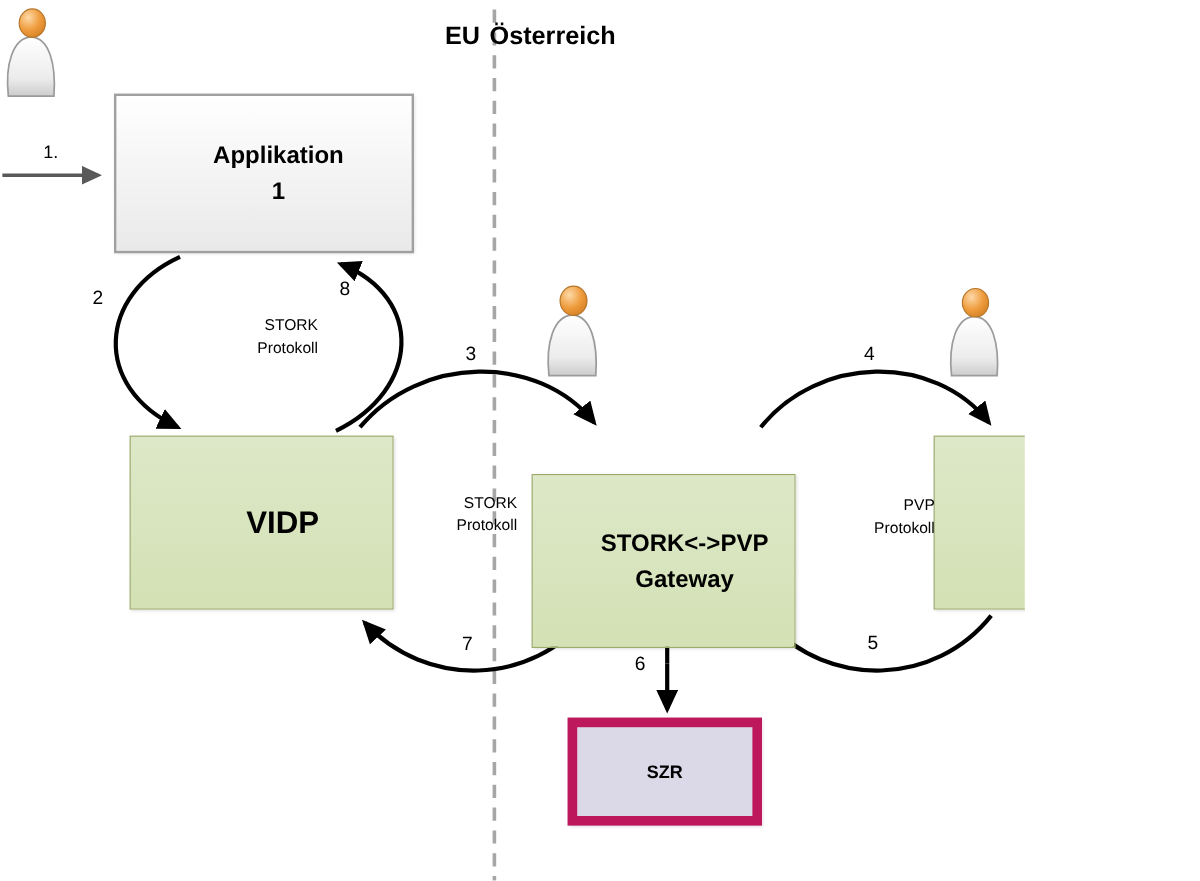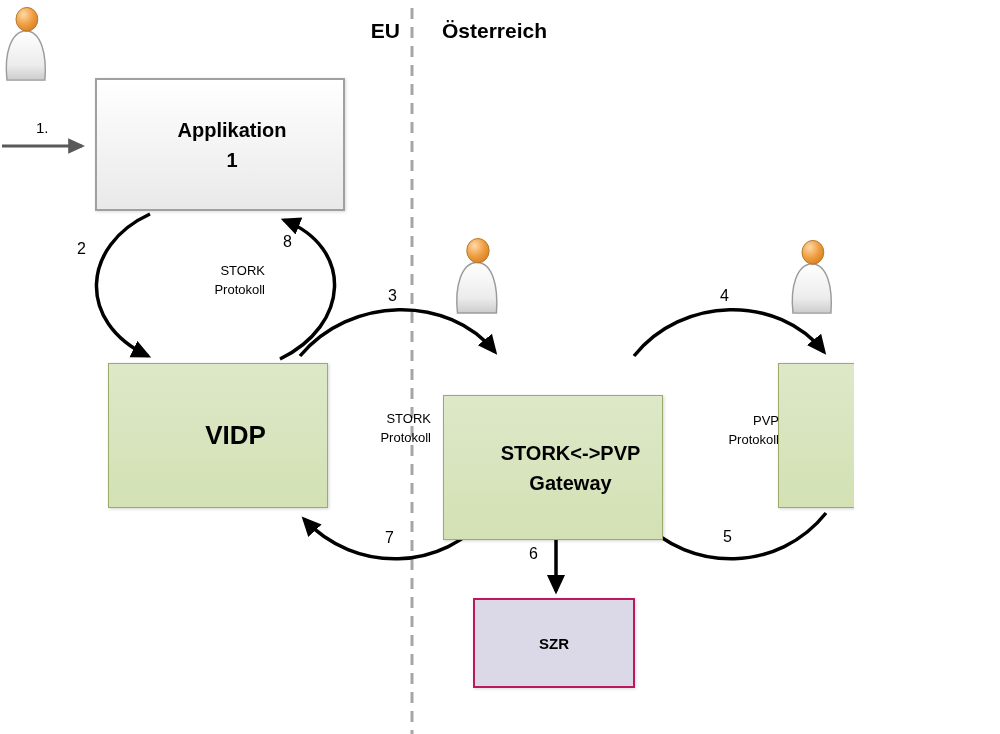--- a/index.html
+++ b/index.html
@@ -20,21 +20,21 @@
     padding-left:35px;
   }
   .node-white{
     background:linear-gradient(180deg,#ffffff 0%,#e9e9e9 100%);
     border:2px solid #a0a0a0;
     box-shadow:1px 1px 3px rgba(0,0,0,0.15);
     padding-left:24px;
   }
   .node-purple{
     background:#dbd8e7;
-    border:2px solid #be185d;
+    border:8px solid #be185d;
     box-shadow:1px 1px 3px rgba(0,0,0,0.15);
     align-items:center;
   }
   .t-xl{font-size:26px;font-weight:bold;}
   .t-lg{font-size:20px;font-weight:bold;line-height:1.5;}
   .t-md{font-size:15px;font-weight:bold;}
   .region-label{font-size:21px;font-weight:bold;top:19px;}
   .step-label{font-size:16px;}
   .proto-label{font-size:13px;line-height:1.45;text-align:right;width:100px;}
   svg{display:block;}
@@ -86,21 +86,21 @@
 
     <path d="M 556 553 L 556 515" stroke="#000" stroke-width="3.5" fill="none" marker-end="url(#ah)"></path>
     <path d="M 556 553 L 556 591" stroke="#000" stroke-width="3.5" fill="none" marker-end="url(#ah)"></path>
 
     <use href="#person" x="2" y="6" width="46" height="76"></use>
     <use href="#person" x="452" y="237" width="48" height="78"></use>
     <use href="#person" x="788" y="239" width="46" height="76"></use>
   </svg>
 
   <div class="abs region-label" style="left:330px;width:70px;text-align:right;">EU</div>
-  <div class="abs region-label" style="left:442px;">Österreich</div>
+  <div class="abs region-label" style="left:408px;">Österreich</div>
 
   <div class="node node-white" style="left:95px;top:78px;width:250px;height:133px;">
     <div class="t-lg">Applikation</div>
     <div class="t-lg">1</div>
   </div>
 
   <div class="node node-green" style="left:108px;top:363px;width:220px;height:145px;">
     <div class="t-xl">VIDP</div>
   </div>
 

